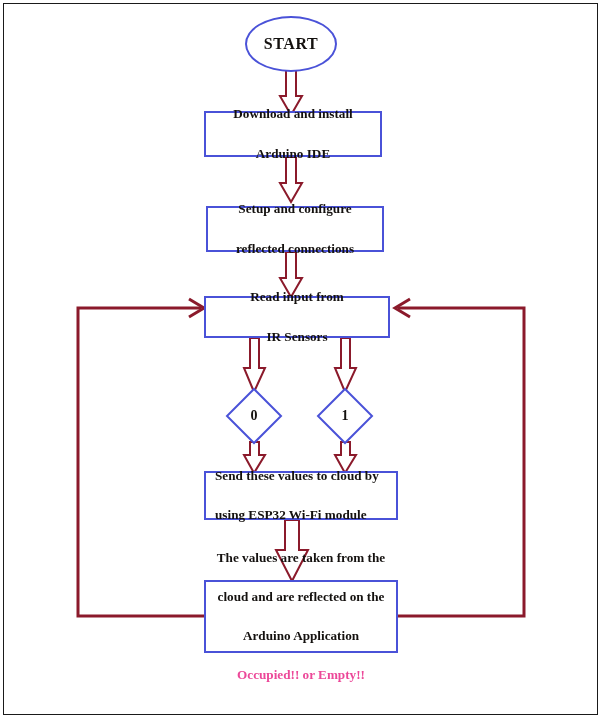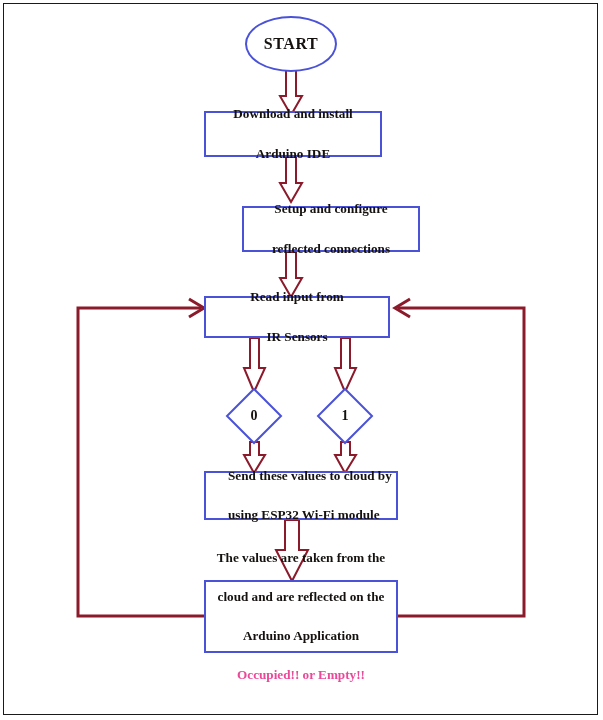--- a/index.html
+++ b/index.html
@@ -52,21 +52,21 @@
     background: #ffffff;
   }
   .proc {
     border: 2px solid #4a52d8;
     font-size: 13.2px;
     gap: 23px;
   }
   .proc.left-align {
     align-items: flex-start;
     text-align: left;
-    padding-left: 22px;
+    padding-left: 9px;
   }
   .terminal {
     border: 2px solid #4a52d8;
     border-radius: 50%;
     font-size: 16px;
     letter-spacing: 0.6px;
   }
   .decision-label {
     position: absolute;
     font-size: 14px;
@@ -156,21 +156,21 @@
 
   <div class="node terminal" style="left:245px; top:16px; width:92px; height:56px;align-items:center;">
     <span class="node-line">START</span>
   </div>
 
   <div class="node proc" style="left:204px; top:111px; width:178px; height:46px;">
     <span class="node-line">Download and install</span>
     <span class="node-line">Arduino IDE</span>
   </div>
 
-  <div class="node proc" style="left:206px; top:206px; width:178px; height:46px;margin-left:36px;">
+  <div class="node proc" style="left:206px; top:206px; width:178px; height:46px;">
     <span class="node-line">Setup and configure</span>
     <span class="node-line">reflected connections</span>
   </div>
 
   <div class="node proc" style="left:204px; top:296px; width:186px; height:42px;">
     <span class="node-line">Read input from</span>
     <span class="node-line">IR Sensors</span>
   </div>
 
   <div class="decision-label" style="left:240px; top:405px; width:28px; height:22px;">

